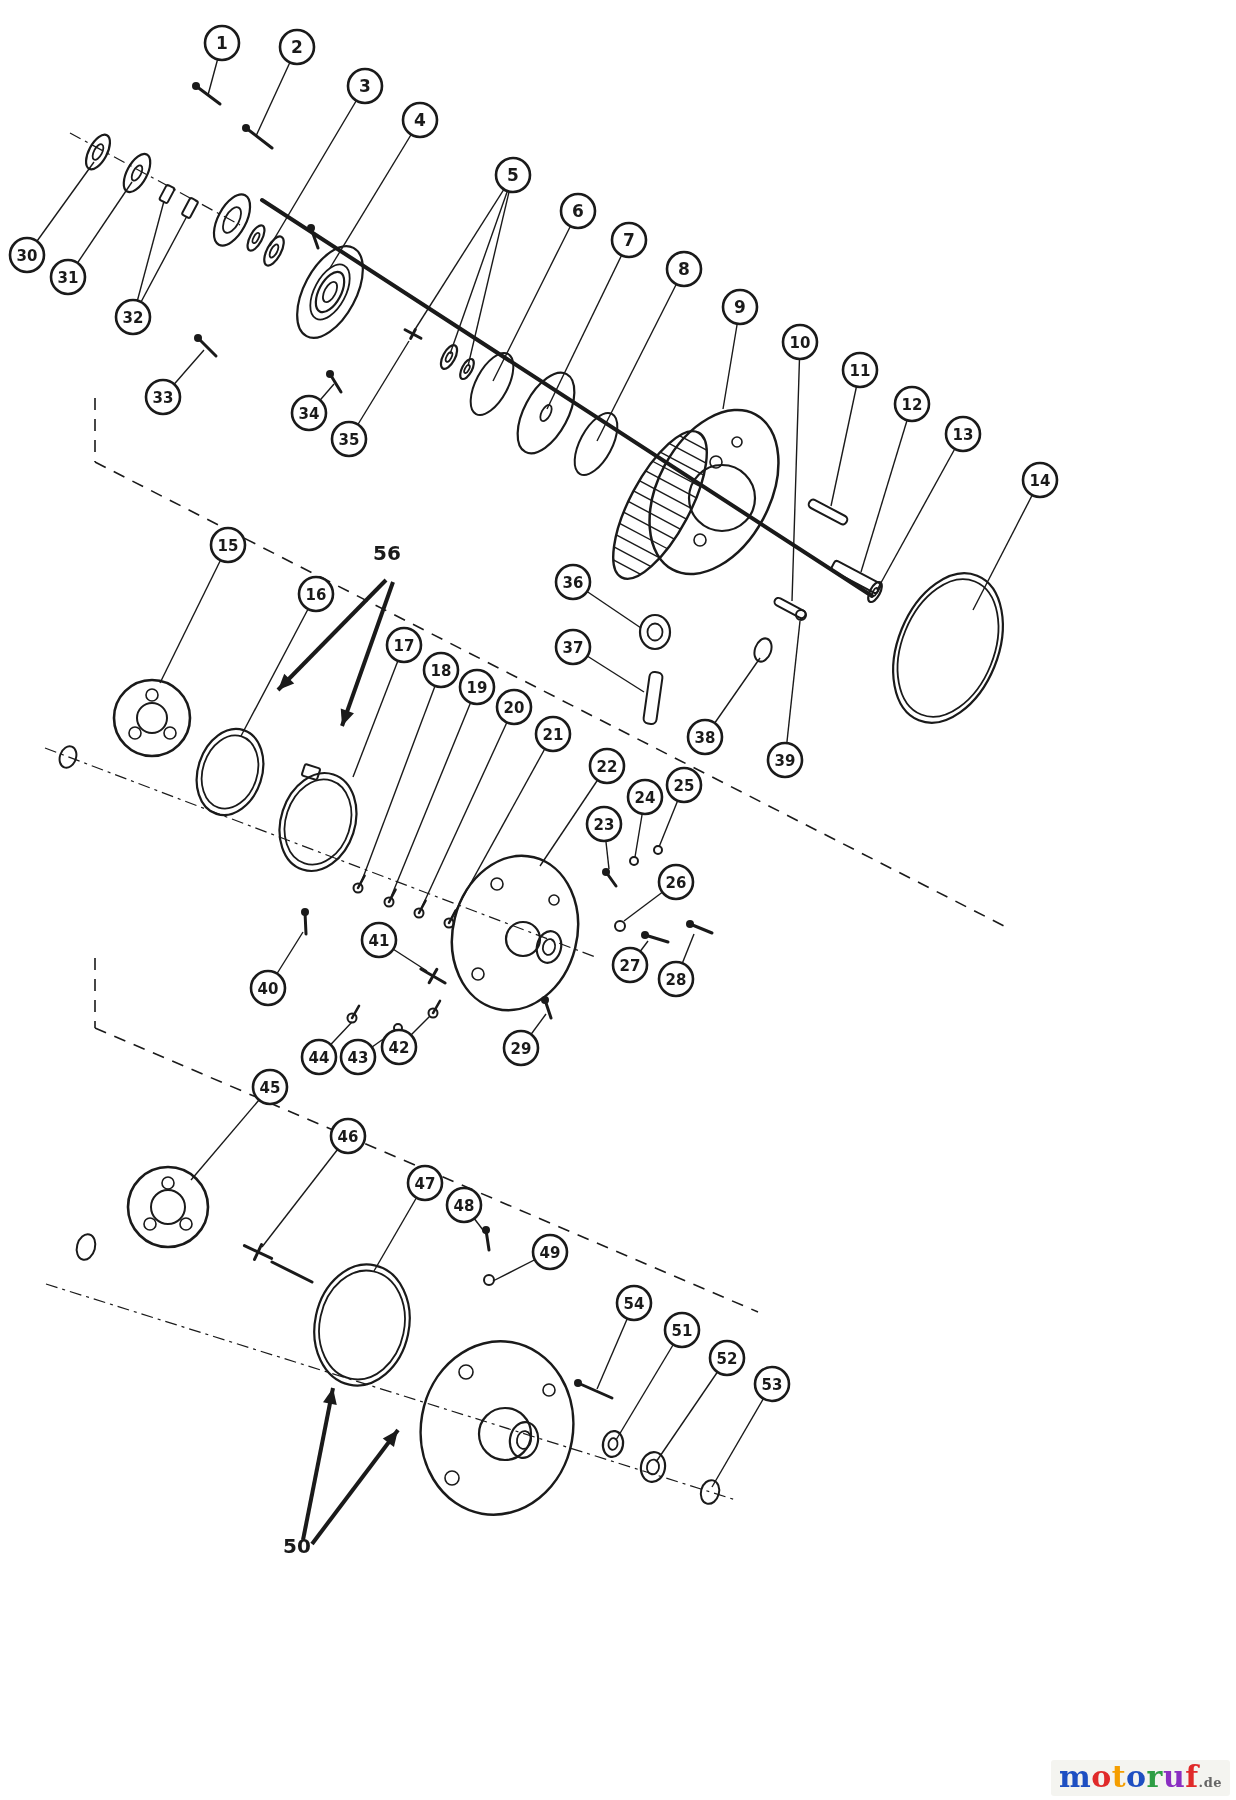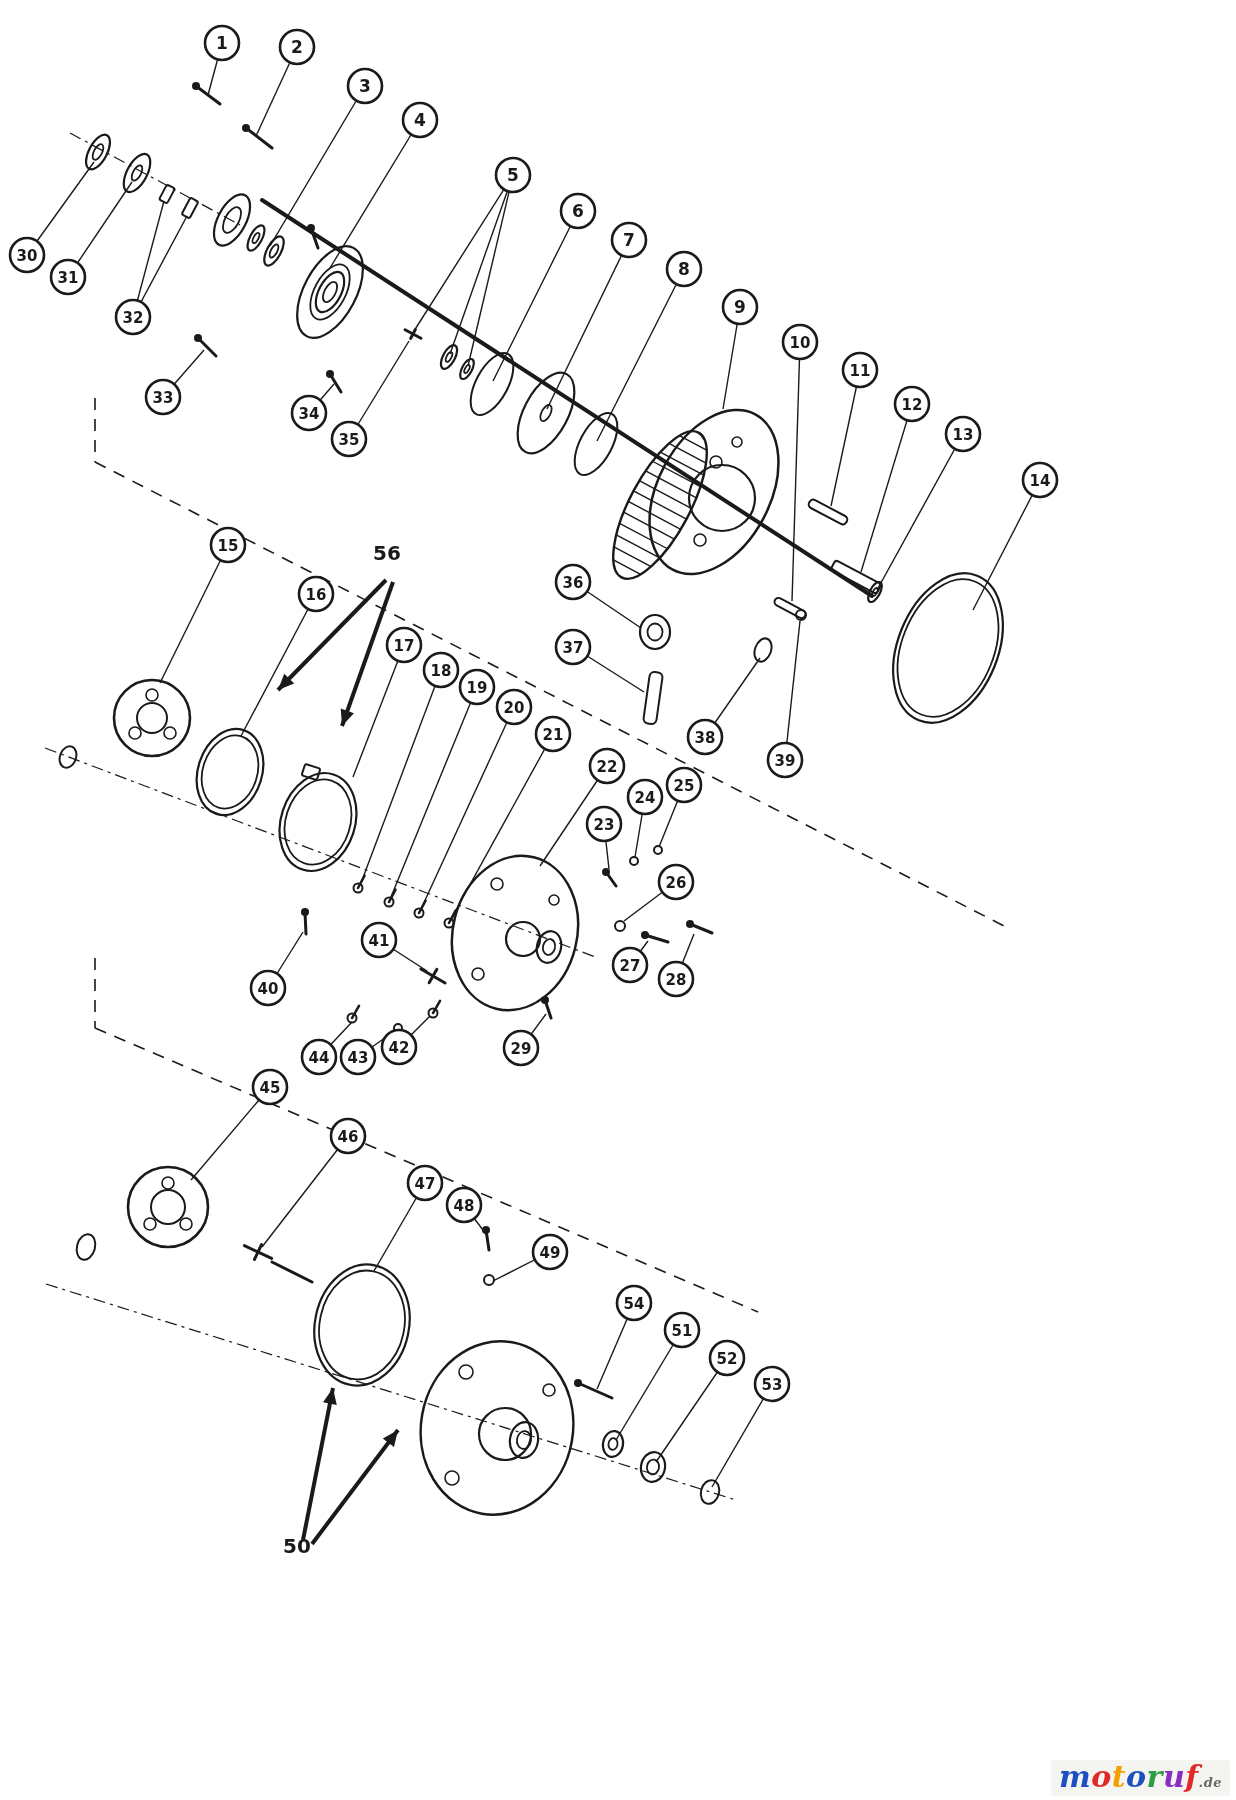--- a/index.html
+++ b/index.html
@@ -465,16 +465,16 @@
         <text x="727" y="1364" text-anchor="middle" font-family="DejaVu Sans, sans-serif" font-size="15" font-weight="bold" fill="#1a1a1a">52</text>
       </g>
       <g>
         <circle cx="772" cy="1384" r="17" fill="#ffffff" stroke="#1a1a1a" stroke-width="2.6"></circle>
         <text x="772" y="1390" text-anchor="middle" font-family="DejaVu Sans, sans-serif" font-size="15" font-weight="bold" fill="#1a1a1a">53</text>
       </g>
       <text x="387" y="560" text-anchor="middle" font-family="DejaVu Sans, sans-serif" font-size="20" font-weight="bold" fill="#1a1a1a">56</text>
       <text x="297" y="1553" text-anchor="middle" font-family="DejaVu Sans, sans-serif" font-size="20" font-weight="bold" fill="#1a1a1a">50</text>
     </svg>
 
-  <div class="watermark" style="background: rgb(244, 244, 240); font-style: italic;">
+  <div class="watermark" style="background: rgb(244, 244, 240);">
     <span><span style="color: rgb(30, 79, 194);">m</span><span style="color: rgb(224, 42, 42);">o</span><span style="color: rgb(245, 158, 0);">t</span><span style="color: rgb(30, 79, 194);">o</span><span style="color: rgb(46, 158, 68);">r</span><span style="color: rgb(138, 46, 194);">u</span><span style="color: rgb(224, 42, 42);">f</span></span><span class="wm-suffix" style="color: rgb(102, 102, 102);">.de</span>
   </div>
 </div>
 
 </body></html>

